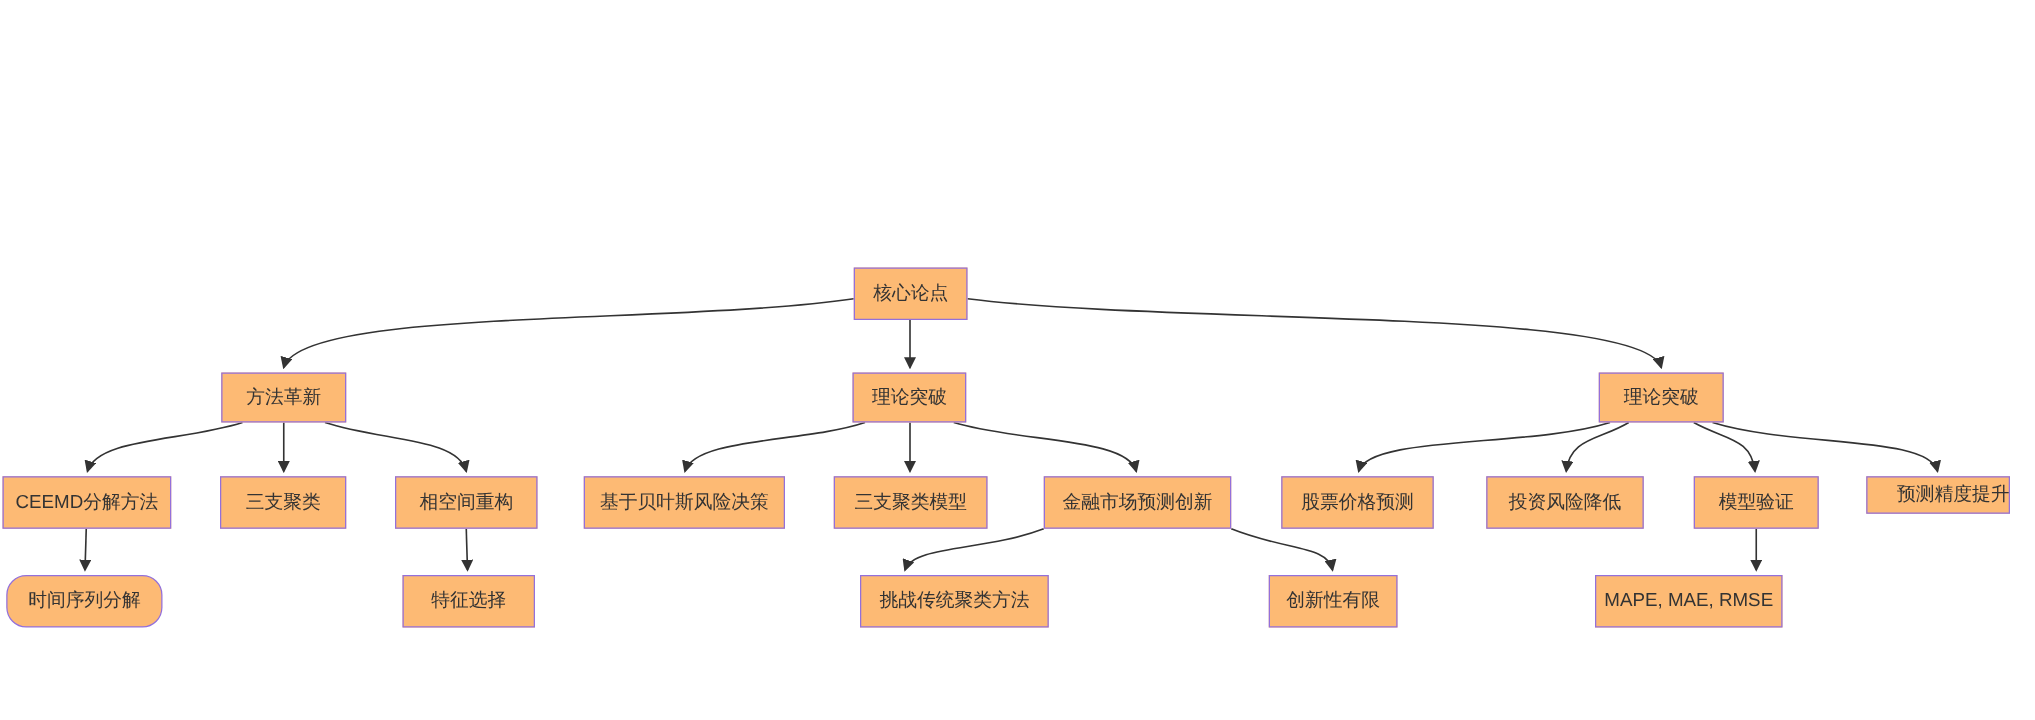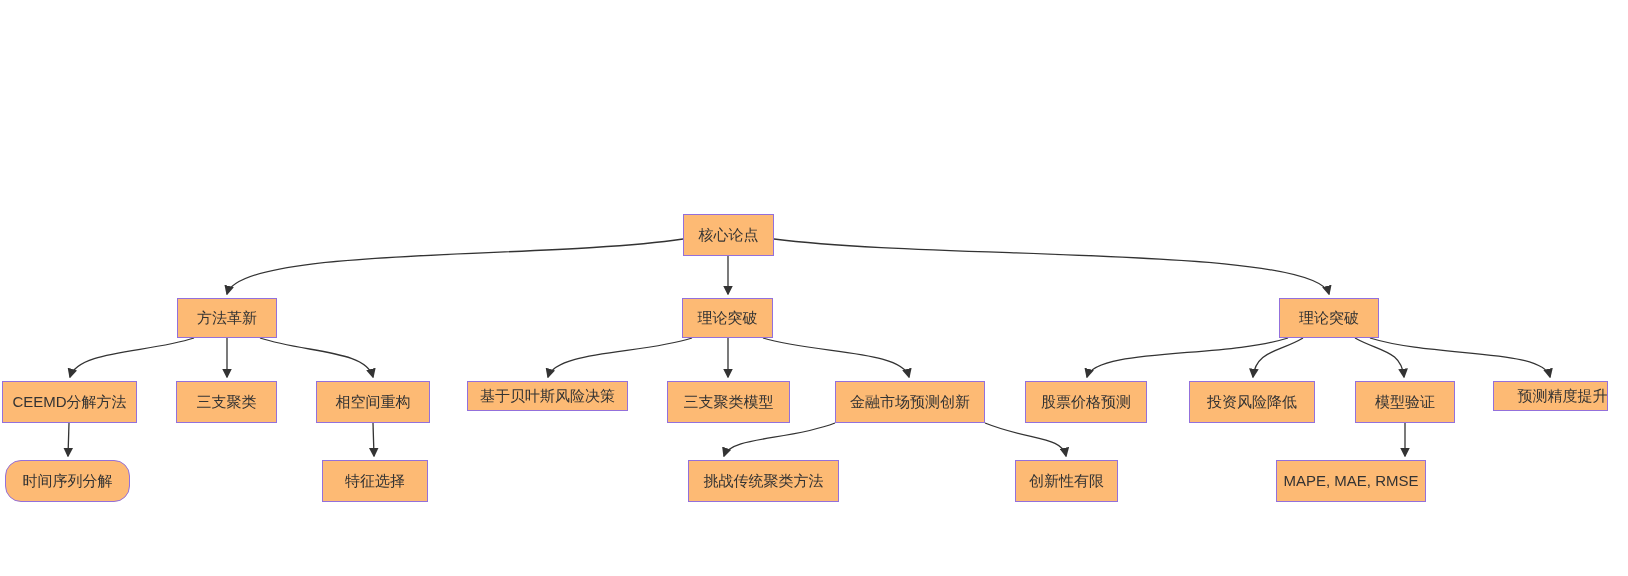--- a/index.html
+++ b/index.html
@@ -83,21 +83,21 @@
 
   <div class="node" style="left:2px;   top:381px; width:135px; height:42px;">
       <span>CEEMD分解方法</span>
     </div>
   <div class="node" style="left:176px; top:381px; width:101px; height:42px;">
       <span>三支聚类</span>
     </div>
   <div class="node" style="left:316px; top:381px; width:114px; height:42px;">
       <span>相空间重构</span>
     </div>
-  <div class="node" style="left:467px; top:381px; width:161px; height:30px;">
+  <div class="node" style="left:467px; top:381px; width:161px; height:42px;">
       <span>基于贝叶斯风险决策</span>
     </div>
   <div class="node" style="left:667px; top:381px; width:123px; height:42px;">
       <span>三支聚类模型</span>
     </div>
   <div class="node" style="left:835px; top:381px; width:150px; height:42px;">
       <span>金融市场预测创新</span>
     </div>
   <div class="node" style="left:1025px;top:381px; width:122px; height:42px;">
       <span>股票价格预测</span>

